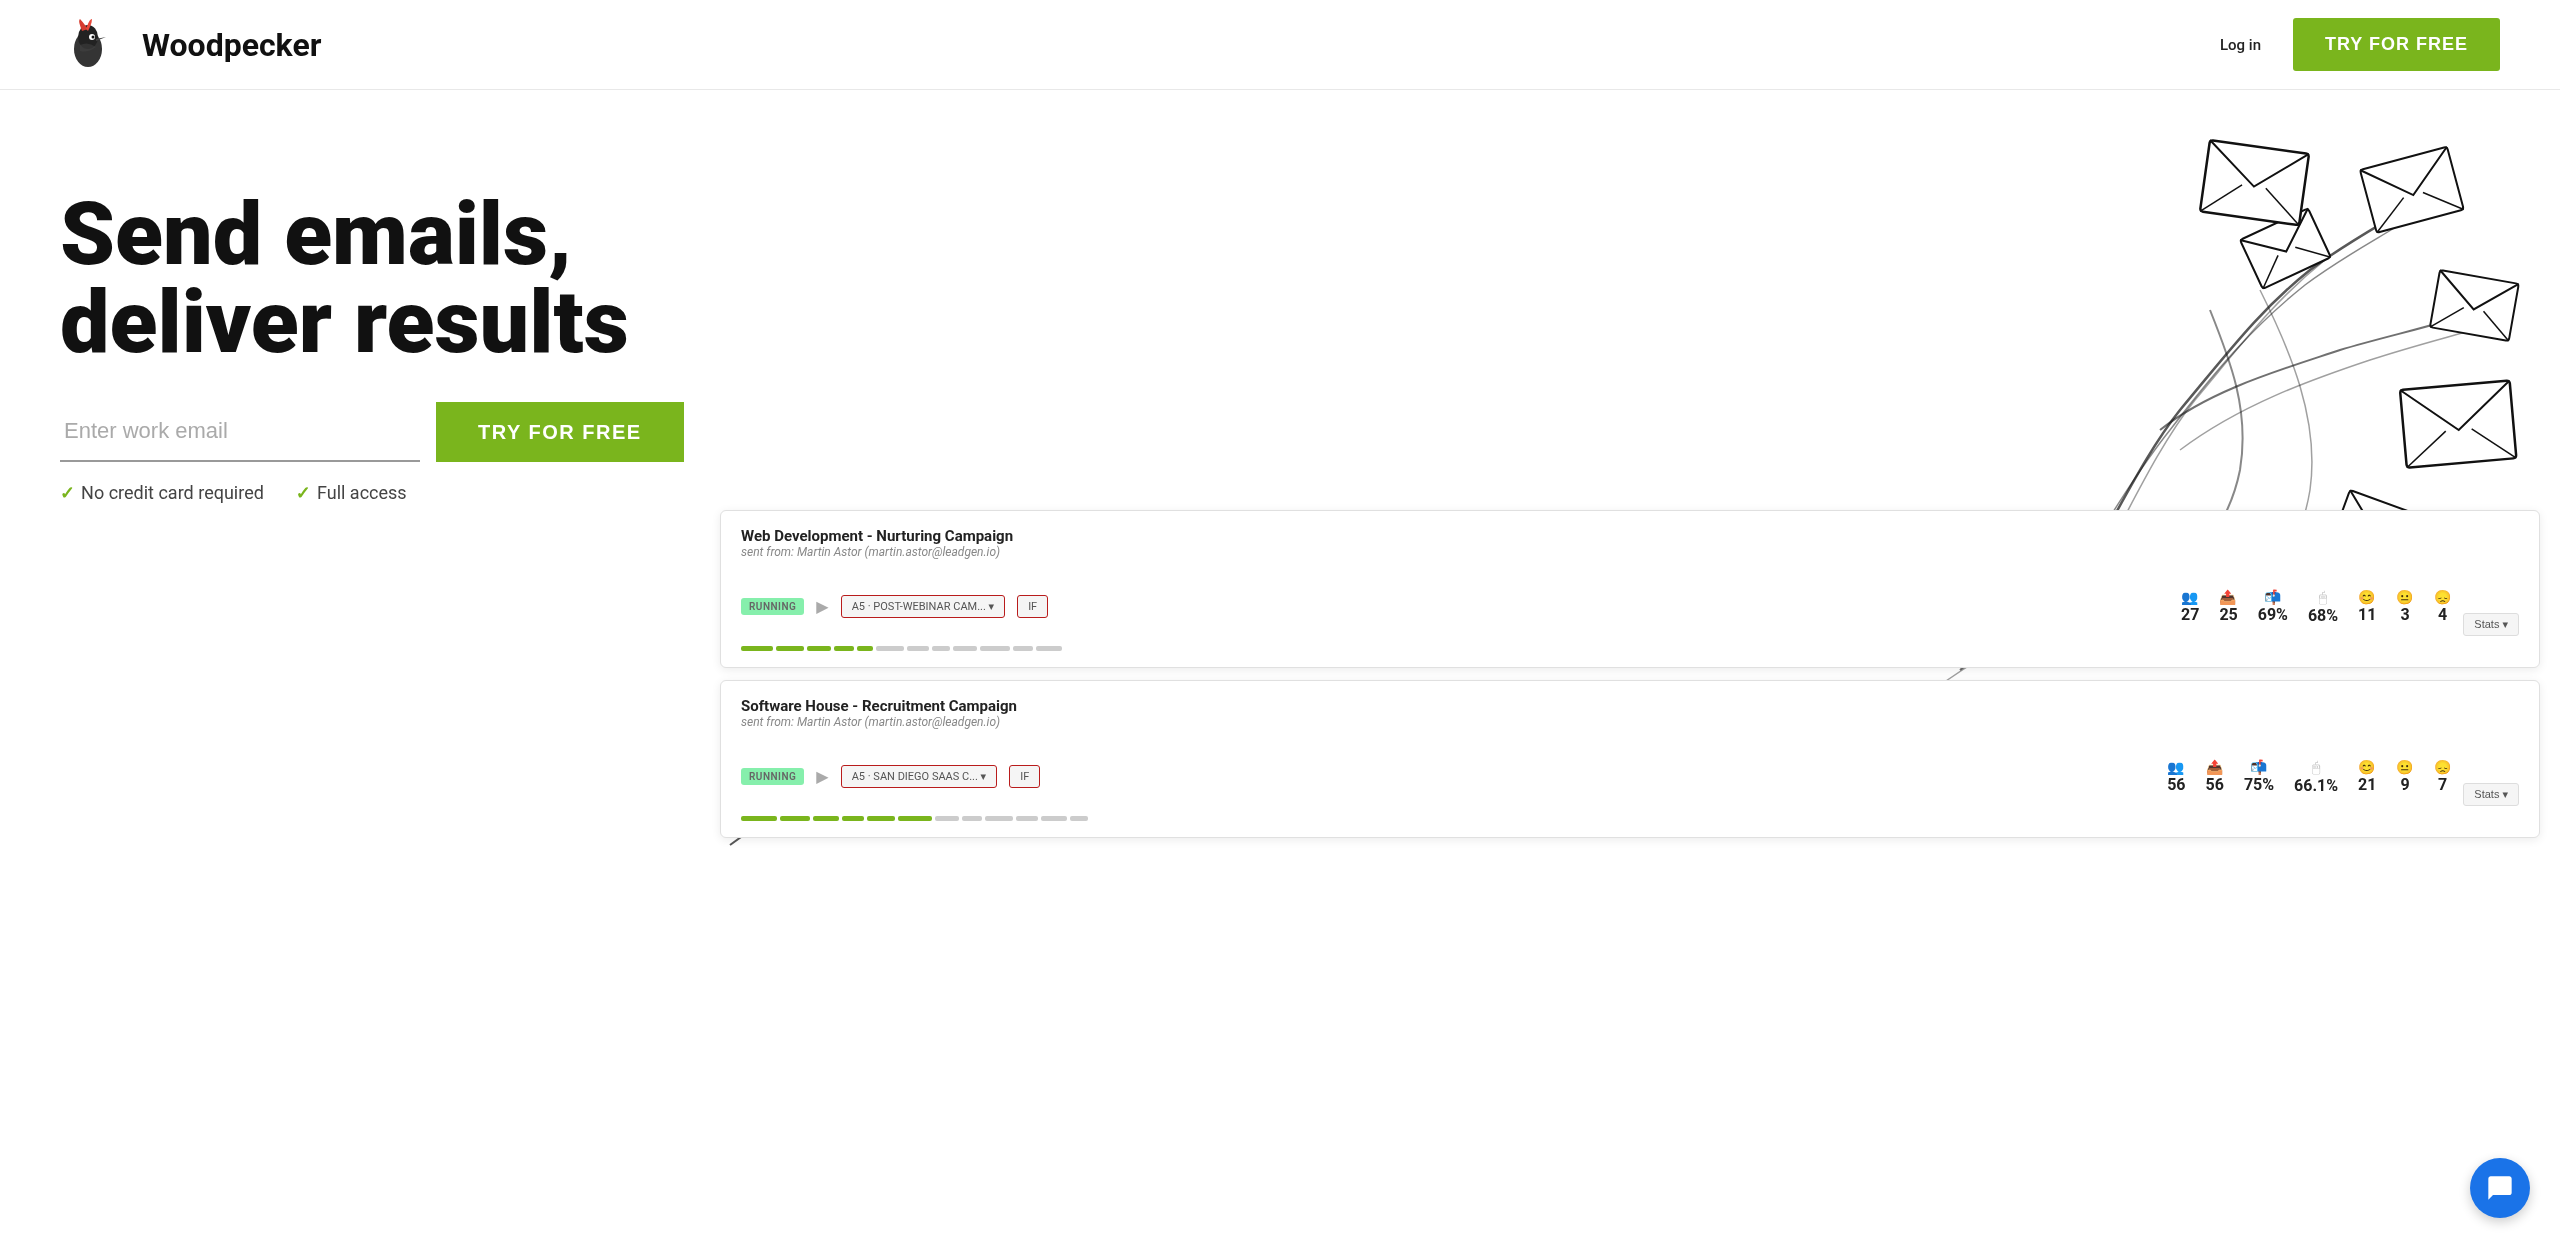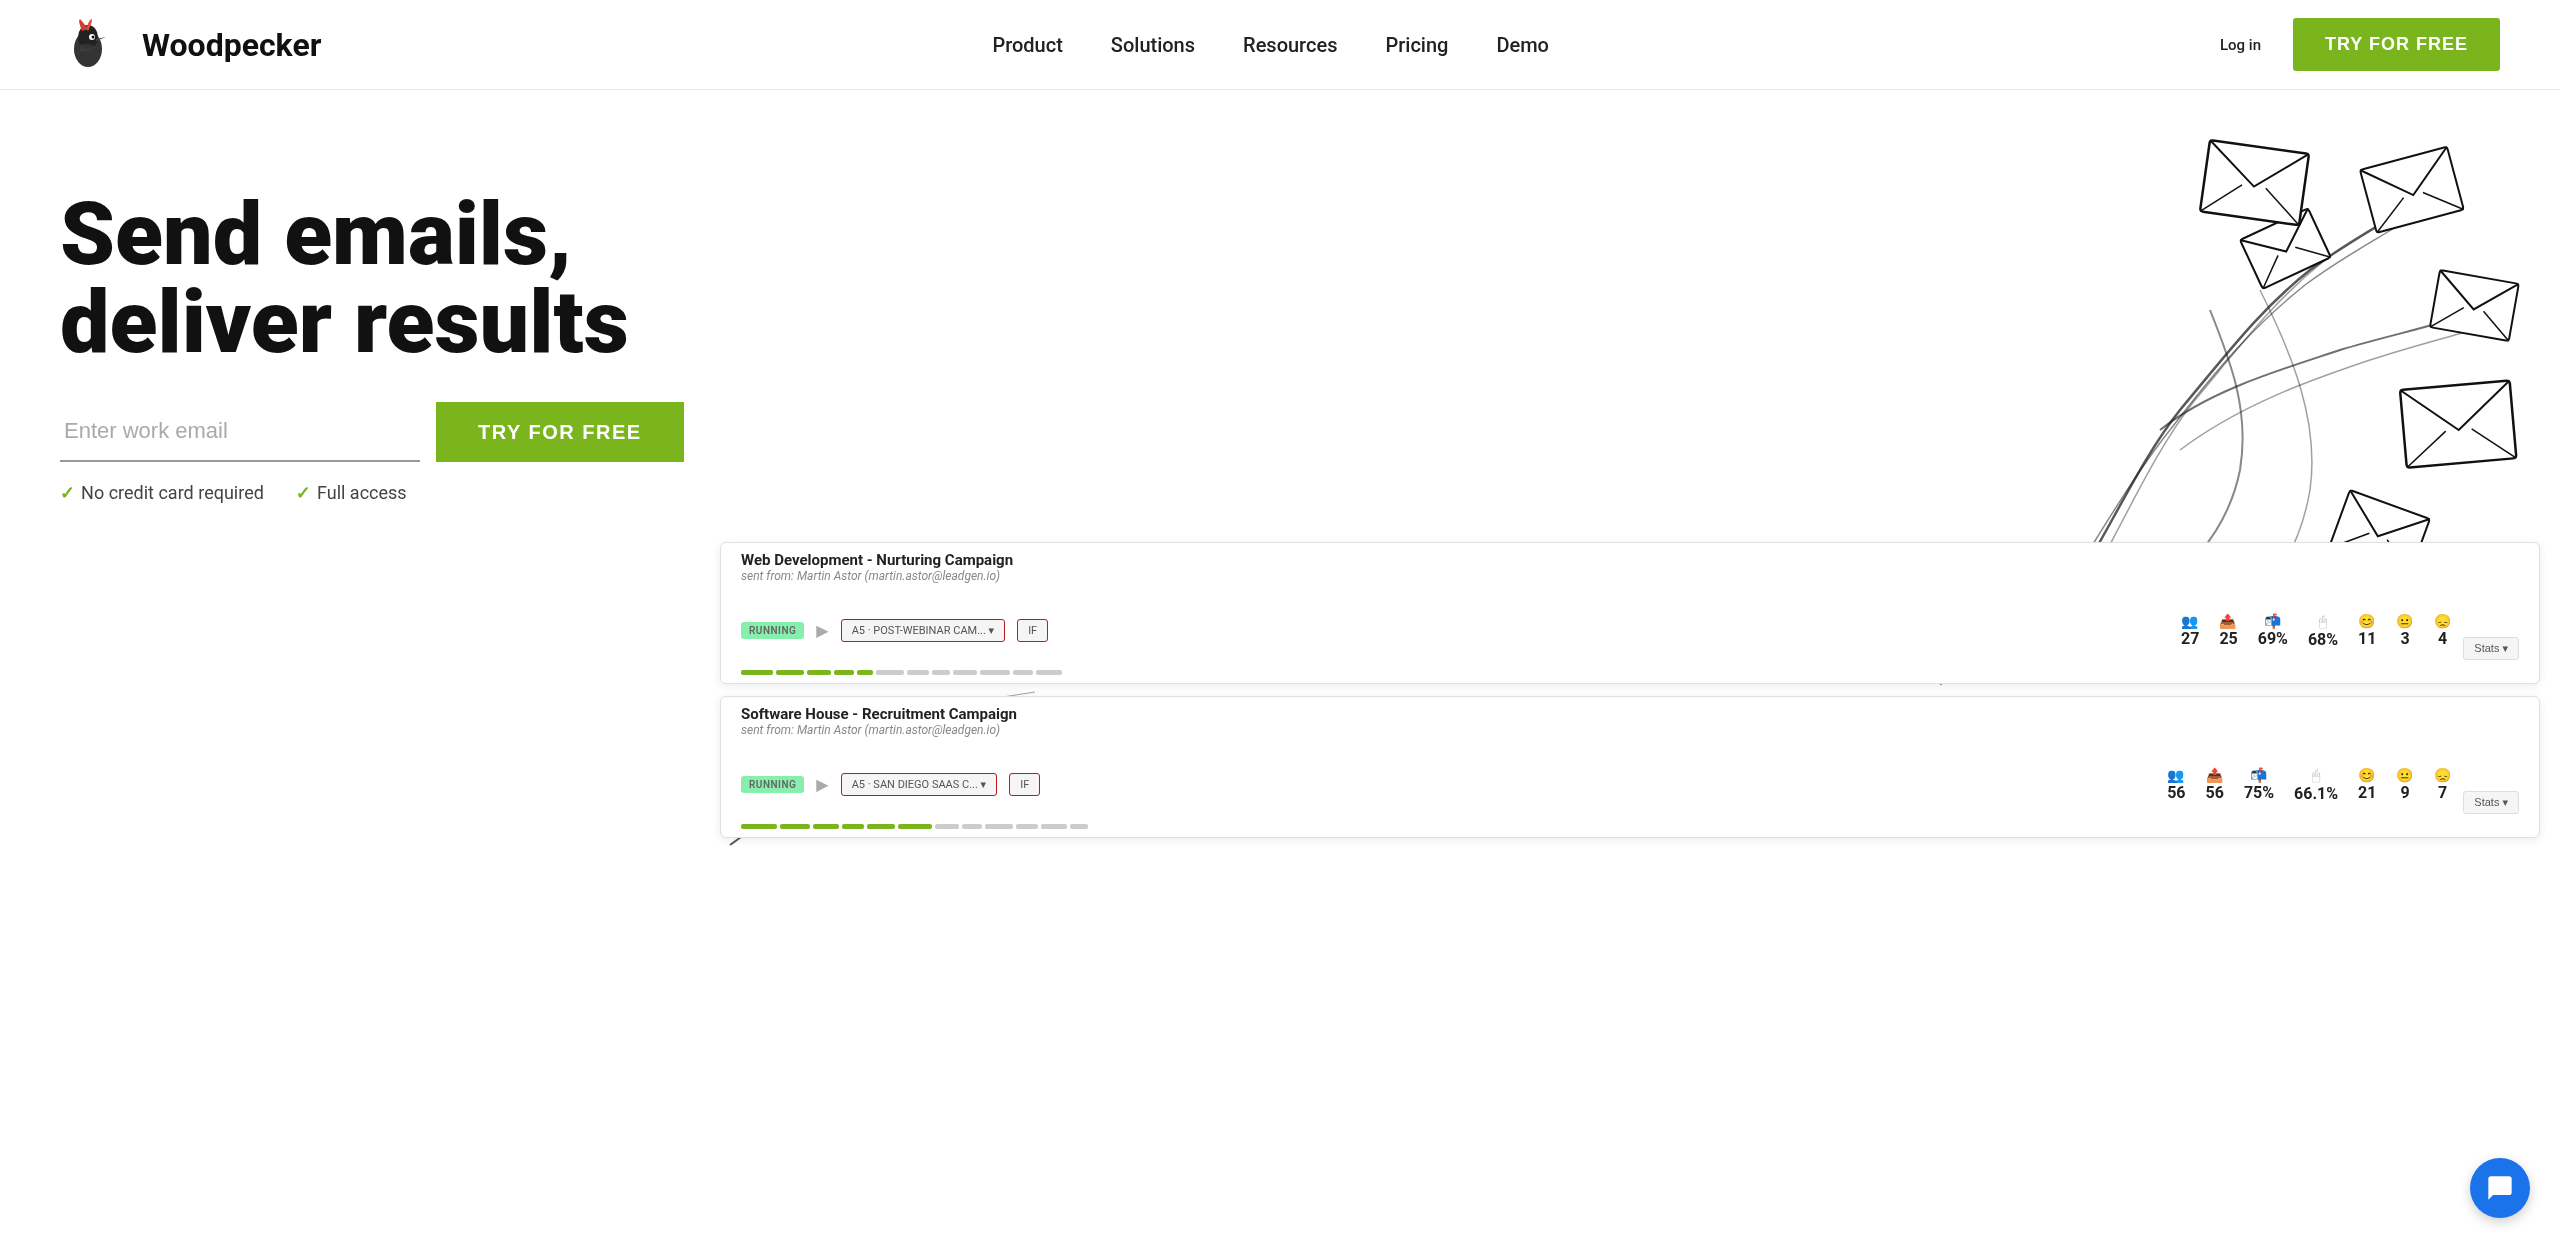--- a/index.html
+++ b/index.html
@@ -163,21 +163,21 @@
       bottom: 0;
       left: -60px;
       right: -40px;
       z-index: 2;
     }
 
     .campaign-card {
       background: #fff;
       border: 1px solid #e0e0e0;
       border-radius: 6px;
-      padding: 8px 20px;
+      padding: 16px 20px;
       margin-bottom: 12px;
       box-shadow: 0 2px 10px rgba(0,0,0,0.08);
       font-size: 13px;
     }
     .card-top {
       display: flex;
       align-items: center;
       justify-content: space-between;
       margin-bottom: 8px;
     }
@@ -303,27 +303,20 @@
       <path d="M36 22 L46 20 L36 24 Z" fill="#444"></path>
 
       <circle cx="32" cy="20" r="3" fill="#fff"></circle>
       <circle cx="33" cy="20" r="1.5" fill="#111"></circle>
 
       <path d="M20 28 Q28 24 36 30 Q28 36 20 34 Z" fill="#444" opacity="0.5"></path>
     </svg>
     <span class="nav-logo-text">Woodpecker</span>
   </a>
 
-  <ul class="nav-links">
-    <li><a href="#">Product</a></li>
-    <li><a href="#">Solutions</a></li>
-    <li><a href="#">Resources</a></li>
-    <li><a href="#">Pricing</a></li>
-    <li><a href="#">Demo</a></li>
-  </ul>
 
   <div class="nav-right">
     <a href="#" class="nav-login">Log in</a>
     <button class="btn-try-free">TRY FOR FREE</button>
   </div>
 </nav>
 
 <section class="hero">
   <div class="hero-left">
     <h1 class="hero-headline">Send emails, deliver results</h1>

